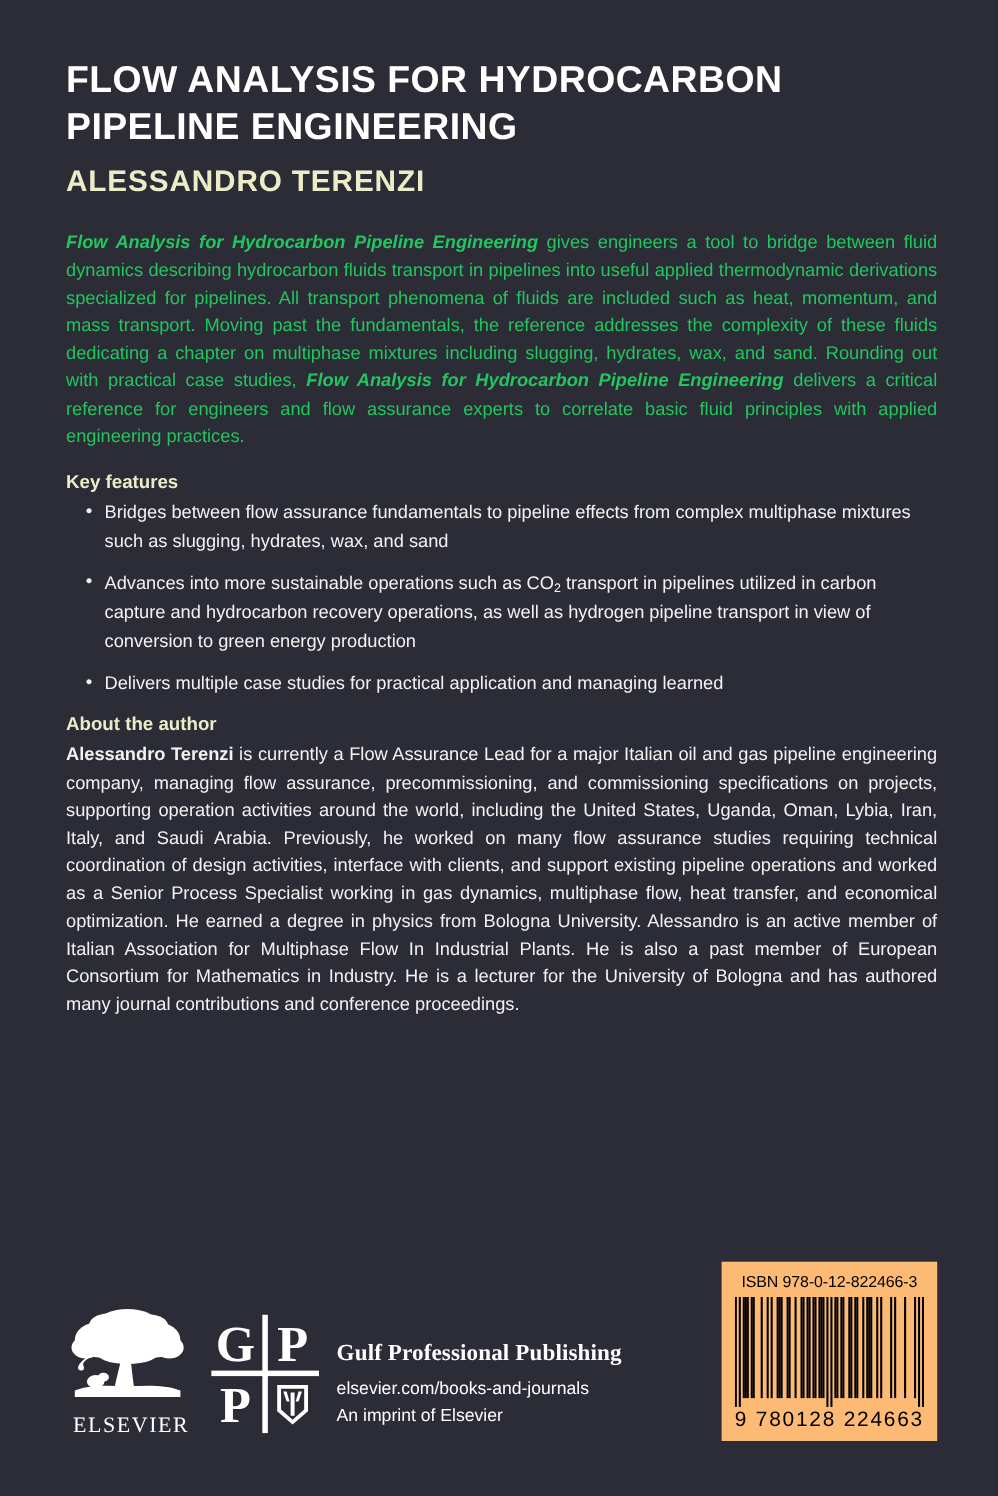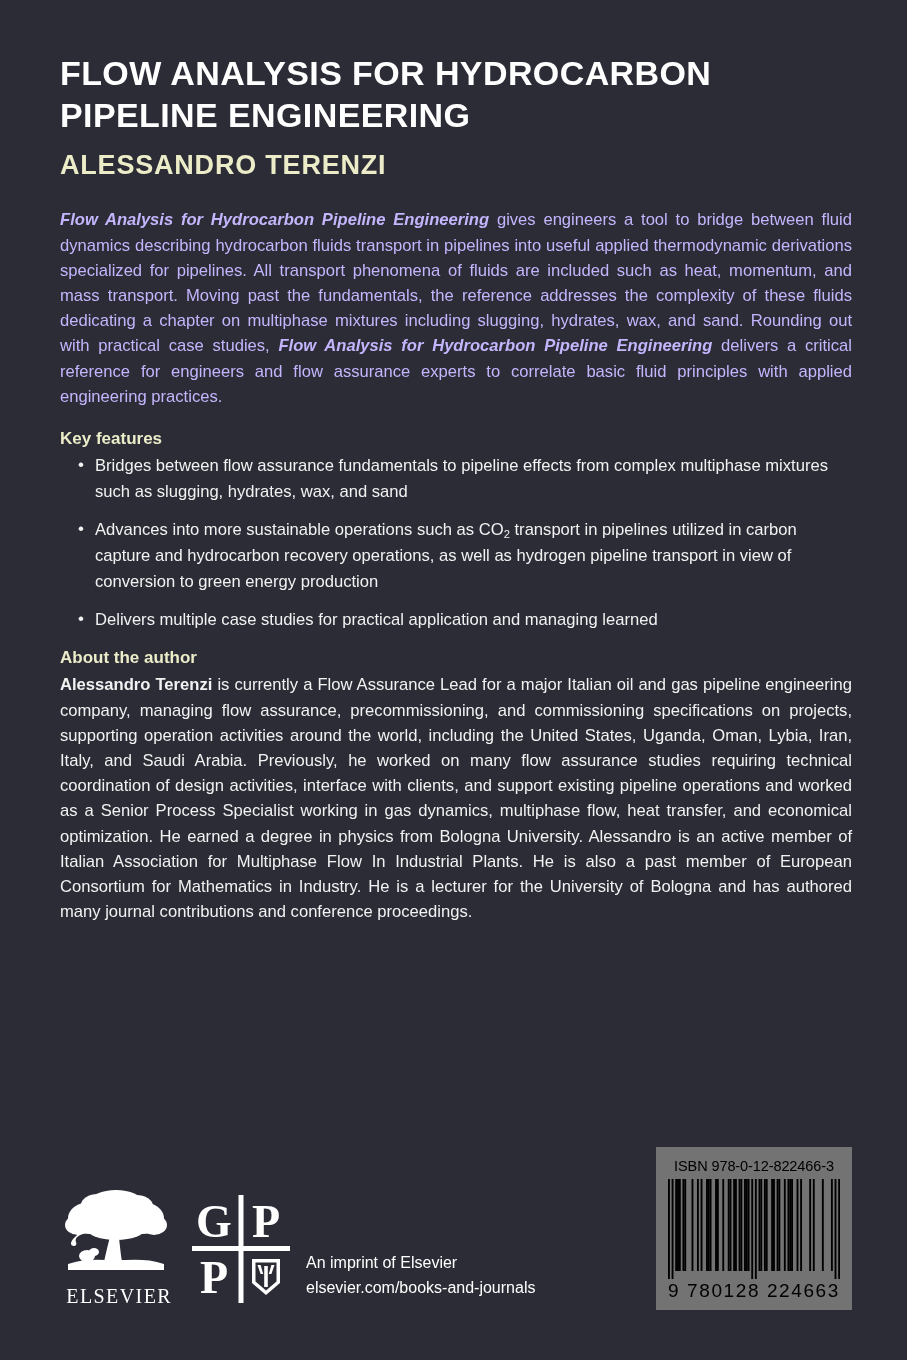--- a/index.html
+++ b/index.html
@@ -46,21 +46,21 @@
     font-family: "Liberation Sans", sans-serif;
     font-weight: bold;
     font-size: 27px;
     letter-spacing: 0.8px;
     margin: 0 0 26px 0;
     text-transform: uppercase;
   }
 
   
   .blurb {
-    color: #c4b5fd;
+    color: #22c55e;
     font-size: 16.6px;
     line-height: 1.52;
     text-align: justify;
     margin: 0 0 20px 0;
   }
   .blurb i, .blurb em {
     font-weight: bold;
     font-style: italic;
   }
 
@@ -159,21 +159,21 @@
     line-height: 1.52;
   }
 
   
   .barcode-box {
     position: absolute;
     right: 55px;
     bottom: 50px;
     width: 196px;
     height: 163px;
-    background: #737373;
+    background: #fdba74;
     padding: 6px 8px 6px 8px;
     box-sizing: border-box;
     display: flex;
     flex-direction: column;
     align-items: center;
   }
   .isbn-text {
     color: #000000;
     font-family: "Liberation Sans", sans-serif;
     font-size: 14.5px;
@@ -266,22 +266,23 @@
           <path d="M60 64 L88 64 L88 88 L74 100 L60 88 Z" fill="#ffffff"></path>
           <path d="M63.5 67.5 L84.5 67.5 L84.5 86.4 L74 95.6 L63.5 86.4 Z" fill="#2b2c36"></path>
           <path d="M72.2 71 L75.8 71 L75.8 92 L72.2 92 Z" fill="#ffffff"></path>
           <path d="M65.5 70 L68.6 70 L71.2 79 L68.6 79 Z" fill="#ffffff"></path>
           <path d="M82.5 70 L79.4 70 L76.8 79 L79.4 79 Z" fill="#ffffff"></path>
         </g>
       </svg>
     </div>
 
     <div class="imprint-block">
+      <div class="imprint-name">Gulf Professional Publishing</div>
+      <div class="imprint-sub">elsevier.com/books-and-journals</div>
       <div class="imprint-sub">An imprint of Elsevier</div>
-      <div class="imprint-sub">elsevier.com/books-and-journals</div>
     </div>
 
     <div class="barcode-box">
       <div class="isbn-text">ISBN 978-0-12-822466-3</div>
       <svg class="barcode-bars" viewBox="0 0 172 100" preserveAspectRatio="none">
         <g fill="#000000" id="bars">
             <rect x="0.00" y="0" width="1.87" height="100"></rect>
             <rect x="3.62" y="0" width="1.87" height="100"></rect>
             <rect x="7.24" y="0" width="1.87" height="92"></rect>
             <rect x="9.05" y="0" width="1.87" height="92"></rect>

